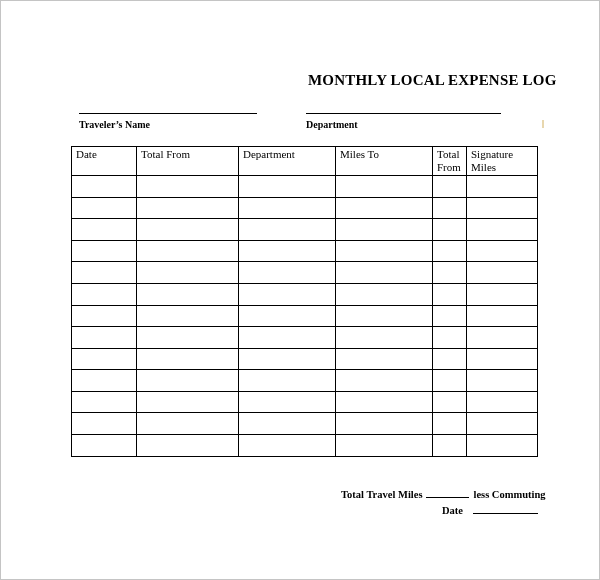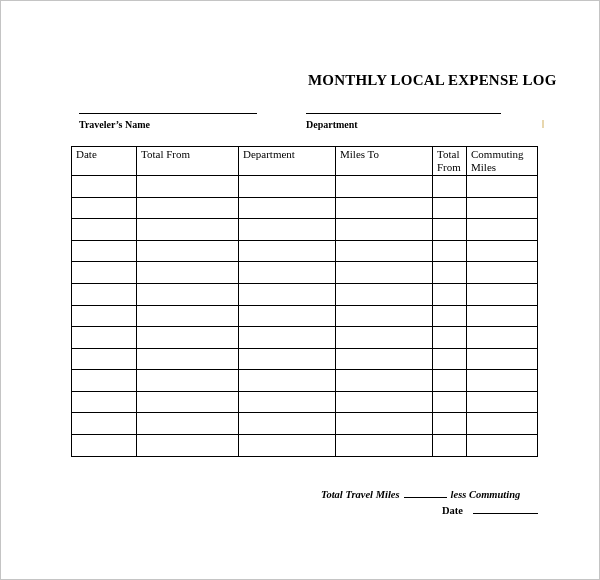--- a/index.html
+++ b/index.html
@@ -78,21 +78,21 @@
     height: 20.6px;
     padding: 0;
   }
 
   .footer-row {
     position: absolute;
     font-size: 10.5px;
     font-weight: bold;
     white-space: nowrap;
   }
-  .footer-row.total { left: 320px; top: 486px; font-style: italic; }
+  .footer-row.total { left: 340px; top: 486px; }
   .footer-row.sig   { left: 122px; top: 502px; }
   .footer-row.date  { left: 441px; top: 502px; }
 
   .blank-line {
     display: inline-block;
     border-bottom: 1.4px solid #000000;
     height: 10px;
     vertical-align: baseline;
   }
   .blank-line.miles { width: 43px;  margin: 0 4px; }
@@ -123,21 +123,21 @@
       <col style="width:34px">
       <col style="width:71px">
     </colgroup>
     <thead>
         <tr>
           <th>Date</th>
           <th>Total From</th>
           <th>Department</th>
           <th>Miles To</th>
           <th>Total From</th>
-          <th>Commuting Miles</th>
+          <th>Signature Miles</th>
         </tr>
       </thead>
     <tbody>
         <tr>
           <td></td>
           <td></td>
           <td></td>
           <td></td>
           <td></td>
           <td></td>

